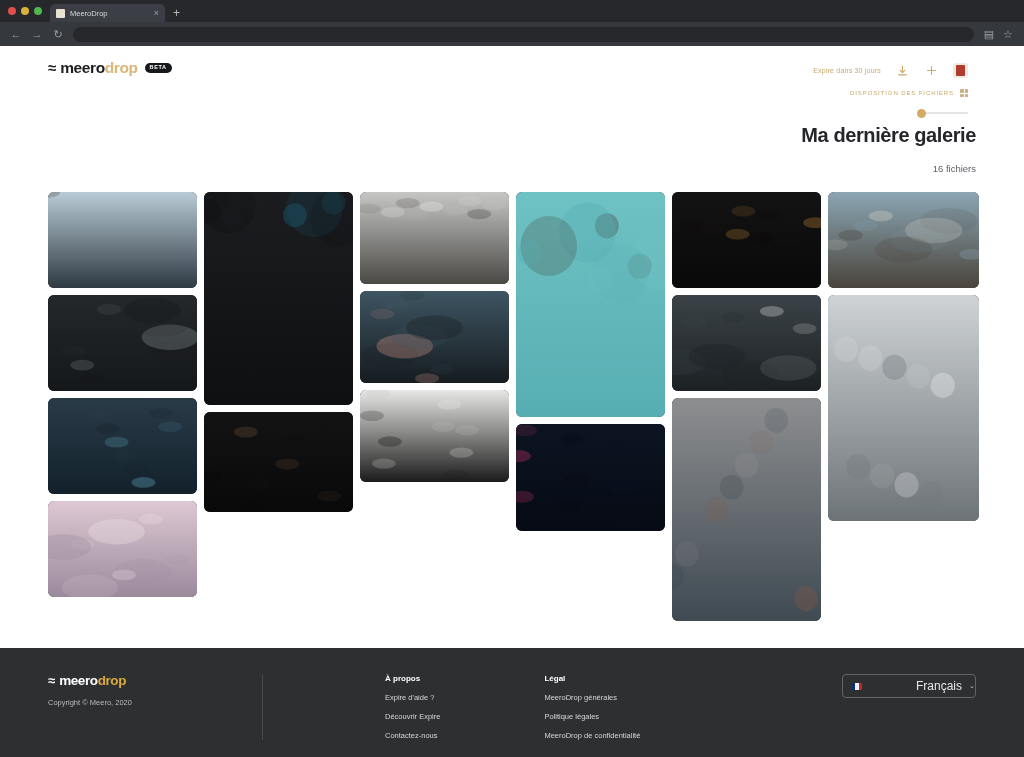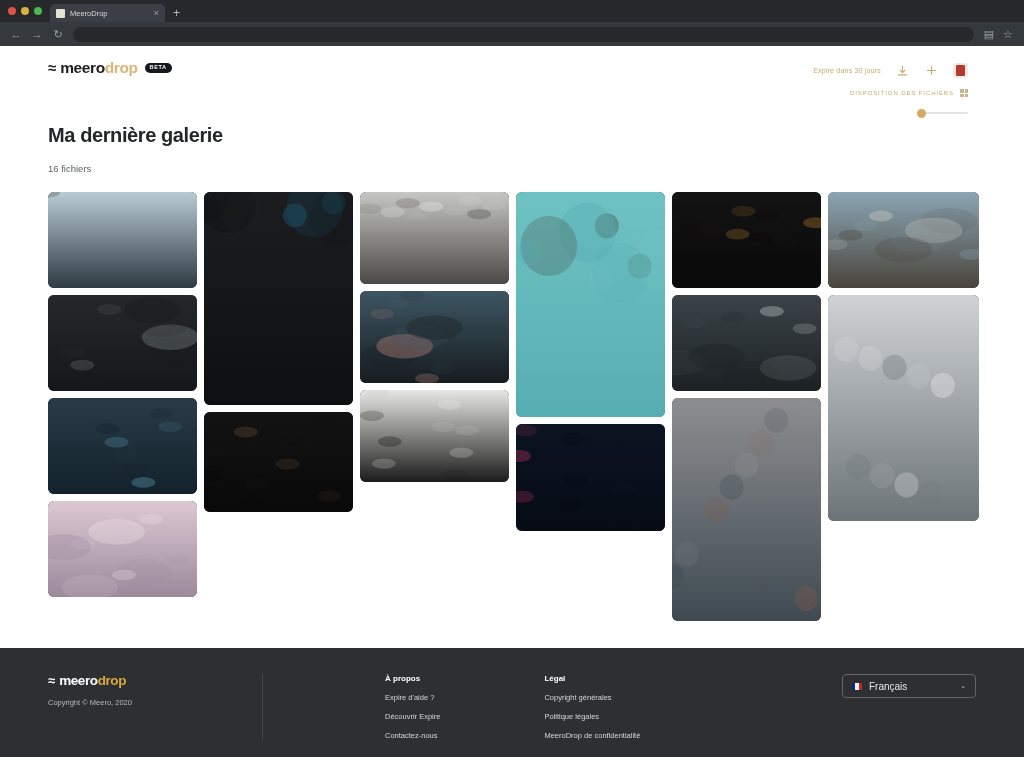--- a/index.html
+++ b/index.html
@@ -52,21 +52,21 @@
   .avatar-badge::after { content: ''; position: absolute; inset: 2px 3px; background: #b13b2e; border-radius: 1px; }
 
   .disposition-row { display: flex; align-items: center; gap: 6px; }
   .disposition-label { font-size: 6px; color: #c9a96a; letter-spacing: .9px; white-space: nowrap; }
   .grid-icon { width: 8px; height: 8px; display: grid; grid-template: 1fr 1fr / 1fr 1fr; gap: 1px; }
   .grid-icon i { background: #cbb287; border-radius: .5px; }
   .slider-wrap { width: 50px; display: flex; align-items: center; margin-top: 4px; align-self: flex-end; }
   .slider-track { flex: 1; height: 2px; background: #e3e3e3; border-radius: 2px; position: relative; }
   .slider-knob { width: 9px; height: 9px; border-radius: 50%; background: #d4ab63; position: absolute; left: -1px; top: -3.5px; }
 
-  .titles { padding: 10px 48px 0 48px; }
+  .titles { padding: 10px 48px 0 48px; text-align: right; }
   .gallery-title { font-size: 20px; font-weight: bold; color: #24262a; letter-spacing: -.4px; }
   .file-count { font-size: 9.5px; color: #5c6066; margin-top: 16px; }
 
   
   .gallery { padding: 18px 48px 0 48px; display: flex; gap: 7px; align-items: flex-start; }
   .col { display: flex; flex-direction: column; gap: 7px; }
   .ph { border-radius: 6px; overflow: hidden; position: relative; background: #2a2c30; }
   .ph svg { display: block; width: 100%; height: 100%; }
 
   
@@ -82,21 +82,21 @@
   .f-divider { width: 1px; background: #474849; margin: 0 0 22px 0; height: 66px; }
   .f-links { display: flex; gap: 104px; margin-left: 122px; }
   .f-col { display: flex; flex-direction: column; gap: 10px; }
   .f-head { font-size: 8px; color: #ffffff; font-weight: bold; }
   .f-link { font-size: 7.5px; color: #d5d6d8; }
   .lang-select { margin-left: auto; height: 24px; width: 134px; border: 1px solid #63656a; border-radius: 4px;
                  display: flex; align-items: center; gap: 7px; padding: 0 9px; align-self: flex-start; }
   .flag { width: 10px; height: 7px; display: flex; border-radius: 1px; overflow: hidden; flex: 0 0 10px; }
   .flag i { flex: 1; }
   .flag .b { background: #0b2f73; } .flag .w { background: #f2f2f2; } .flag .r { background: #c1272d; }
-  .lang-name { font-size: 10px; color: #e6e7e8; flex: 1; }
+  .lang-name { font-size: 12px; color: #e6e7e8; flex: 1; margin-left: 47px; }
   .chev { font-size: 7px; color: #c7c8ca; }
 </style>
 </head>
 <body>
 
 <div class="browser">
 
   <div class="tabstrip">
     <div class="traffic">
       <span class="dot red"></span>
@@ -520,21 +520,21 @@
       <div class="f-divider"></div>
       <div class="f-links" id="footer-links">
           <div class="f-col">
             <div class="f-head">À propos</div>
             <div class="f-link">Expire d'aide ?</div>
             <div class="f-link">Découvrir Expire</div>
             <div class="f-link">Contactez-nous</div>
           </div>
           <div class="f-col">
             <div class="f-head">Légal</div>
-            <div class="f-link">Copyright générales</div>
+            <div class="f-link">MeeroDrop générales</div>
             <div class="f-link">Politique légales</div>
             <div class="f-link">MeeroDrop de confidentialité</div>
           </div>
         </div>
       <div class="lang-select">
         <span class="flag">
             <i class="b"></i>
             <i class="w"></i>
             <i class="r"></i>
           </span>

